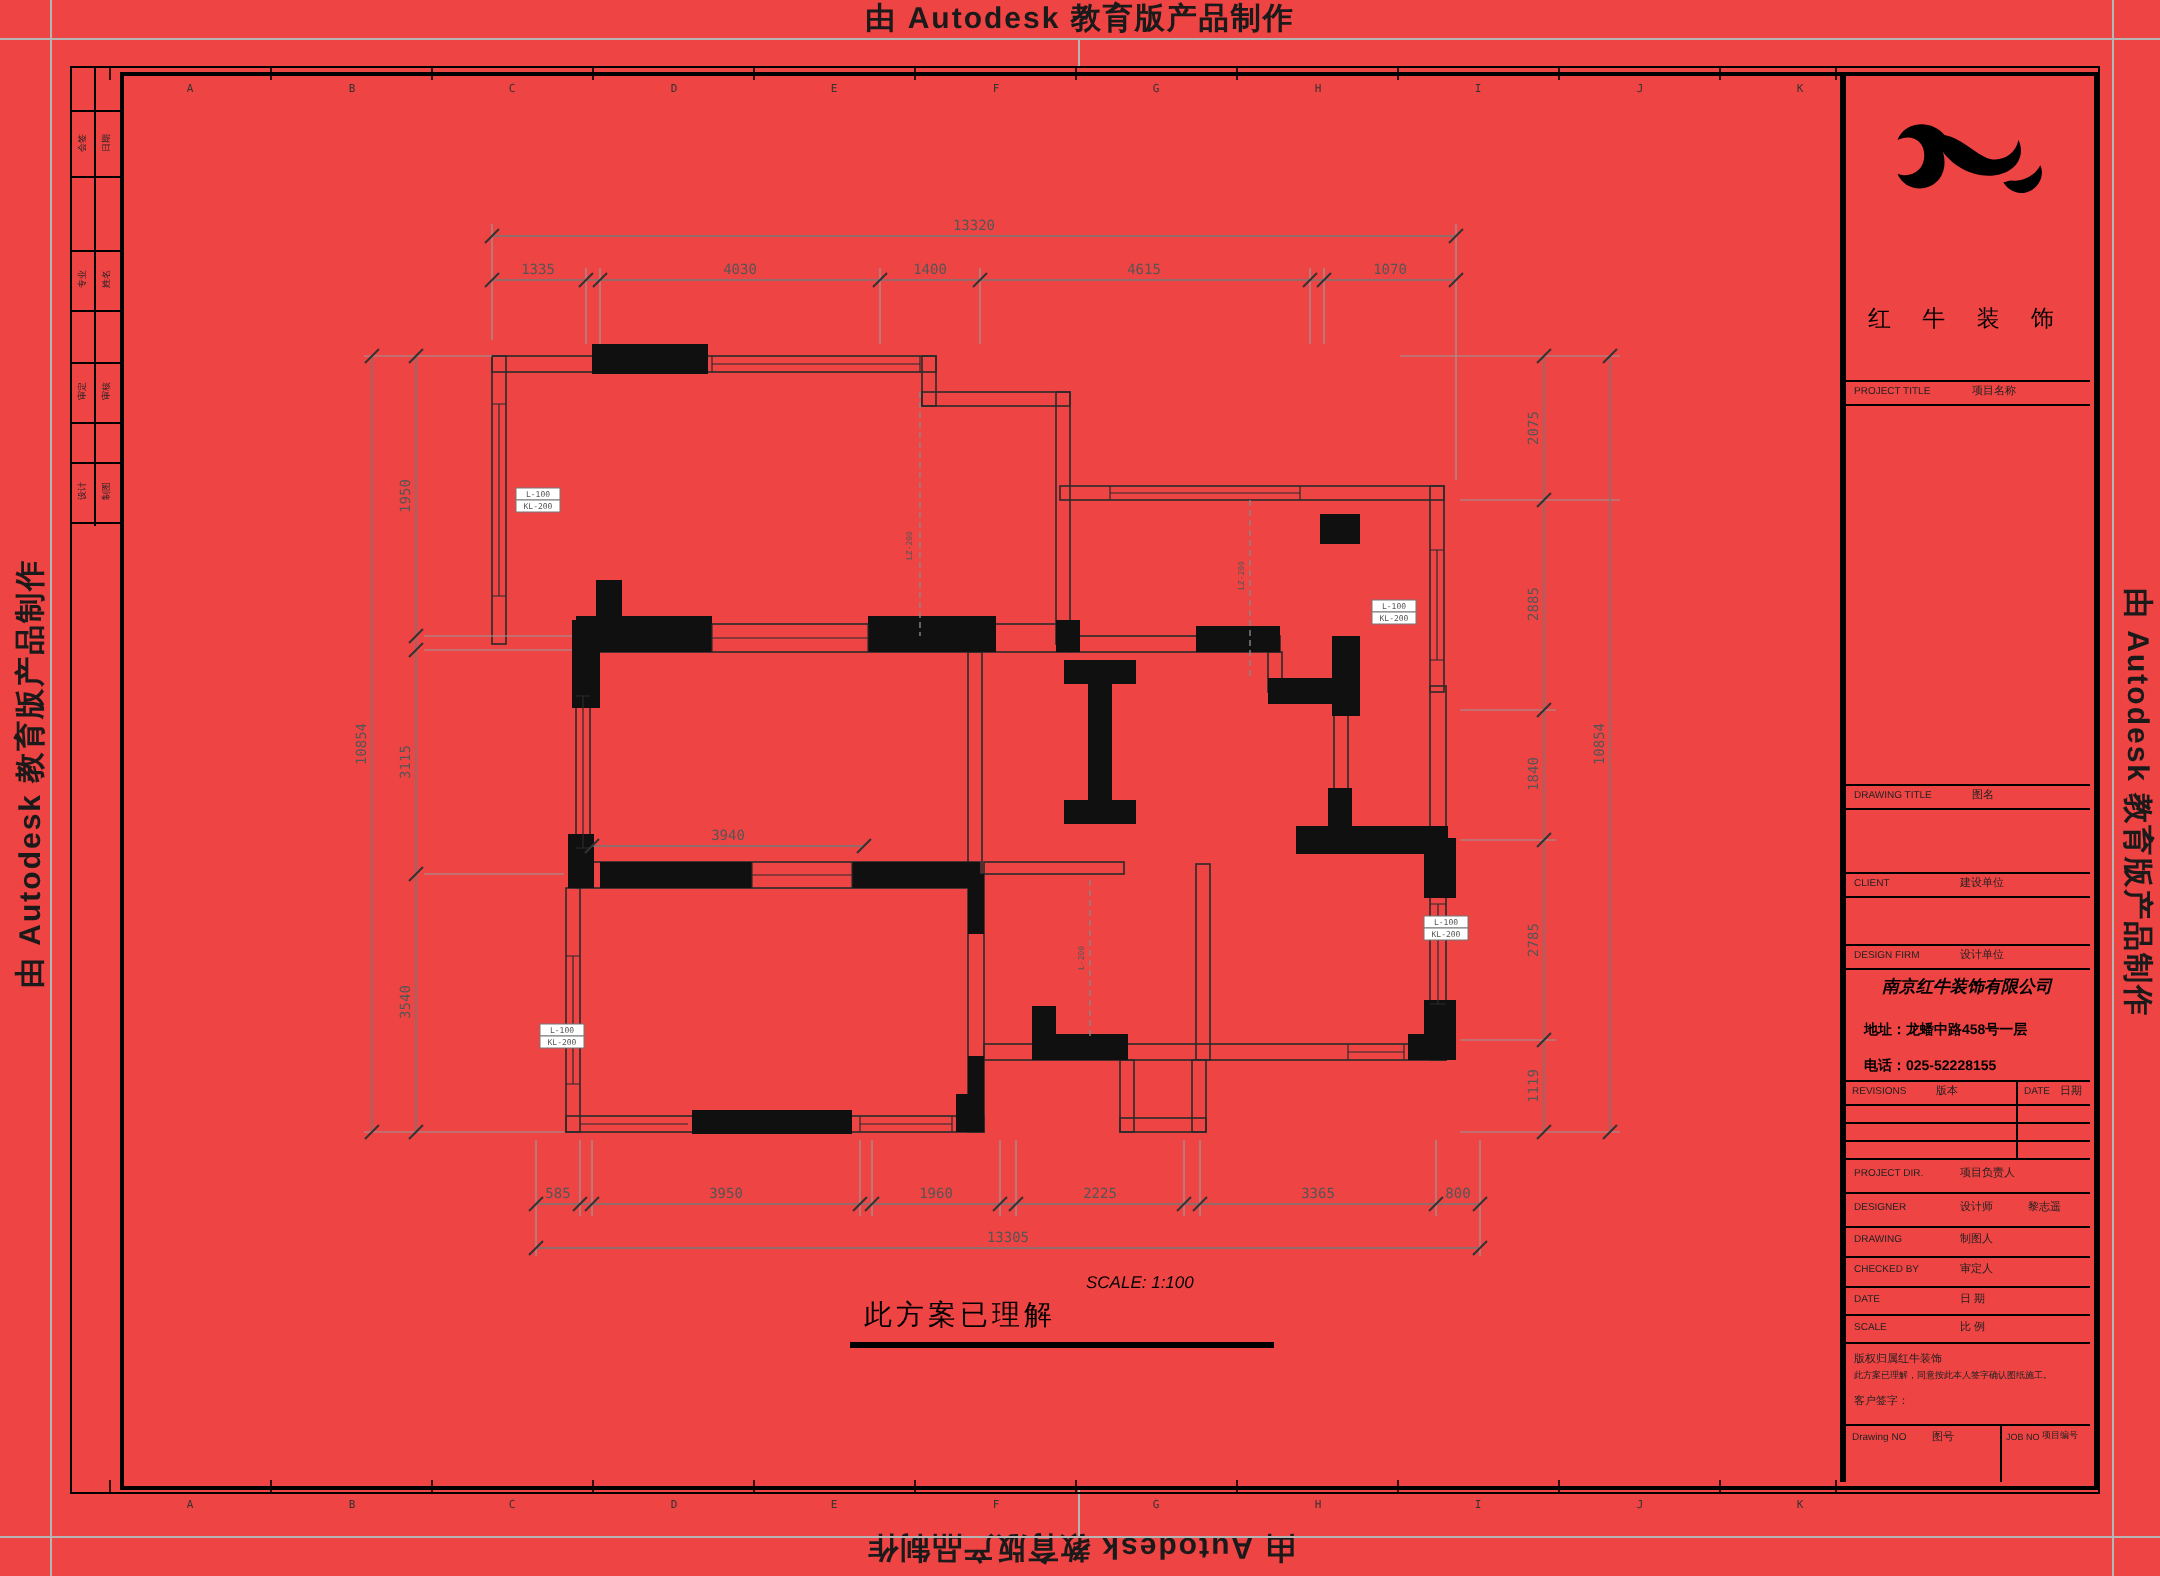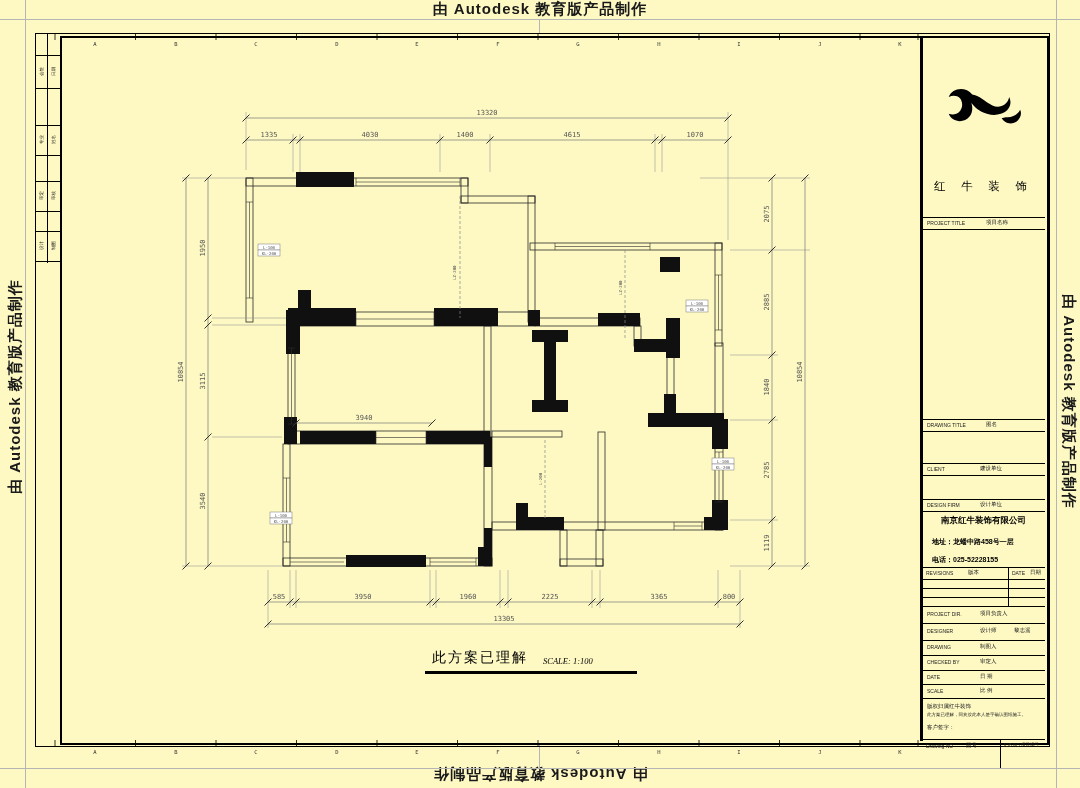--- a/index.html
+++ b/index.html
@@ -1,16 +1,16 @@
 <!DOCTYPE html>
 <html><head>
 <meta charset="utf-8">
 <style>
   html,body{margin:0;padding:0;background:#fff;}
-  .page{position:relative;width:1080px;height:788px;background:#fef9c3;overflow:hidden;
+  .page{position:relative;width:1080px;height:788px;background:#ef4444;overflow:hidden;
         font-family:"Liberation Sans",sans-serif;color:#000;}
   .abs{position:absolute;}
   .ln{position:absolute;background:#000;}
   .lng{position:absolute;background:#b5b5b5;}
   .wm{font-size:15px;font-weight:bold;color:#1a1a1a;white-space:nowrap;letter-spacing:1px;}
   .tb-lbl{position:absolute;font-size:5px;color:#222;white-space:nowrap;}
   .tb-cn{font-size:5.5px;}
   .strip-txt{position:absolute;font-size:4.5px;color:#222;white-space:nowrap;
              transform:rotate(-90deg);transform-origin:center;width:30px;text-align:center;}
   svg text{font-family:"DejaVu Sans Mono","Liberation Mono",monospace;}
@@ -55,21 +55,21 @@
     <span class="strip-txt" style="left:-9px;top:36px;">会签</span>
     <span class="strip-txt" style="left:3px;top:36px;">日期</span>
     <span class="strip-txt" style="left:-9px;top:104px;">专业</span>
     <span class="strip-txt" style="left:3px;top:104px;">姓名</span>
     <span class="strip-txt" style="left:-9px;top:160px;">审定</span>
     <span class="strip-txt" style="left:3px;top:160px;">审核</span>
     <span class="strip-txt" style="left:-9px;top:210px;">设计</span>
     <span class="strip-txt" style="left:3px;top:210px;">制图</span>
   </div>
 
-  <div class="abs" style="left:922px;top:36px;width:123px;height:705px;margin-top:27px;">
+  <div class="abs" style="left:922px;top:36px;width:123px;height:705px;">
 
     <svg class="abs" style="left:20px;top:24px;" width="84" height="52" viewBox="0 0 100 60">
       <path d="M36 8 C28 -2 12 0 8 11 C16 7 24 11 24 20 C24 29 16 34 8 31 C12 41 26 43 33 34 C36 30 37 24 35 18 C43 29 58 35 70 31 C80 28 84 19 80 11 C78 21 68 25 60 21 C50 16 46 10 36 8 Z" fill="#000"></path>
       <path d="M76 35 C83 36 90 32 93 26 C96 32 92 40 85 42 C79 44 73 40 71 36 C73 36 74 35 76 35 Z" fill="#000"></path>
     </svg>
     <div class="abs" style="left:0;top:116px;width:123px;text-align:center;font-size:11.5px;letter-spacing:6px;font-family:'DejaVu Serif','Liberation Serif',serif;">红 牛 装 饰</div>
 
     <div class="ln" style="left:0;top:154px;width:123px;height:1px;"></div>
     <div class="ln" style="left:0;top:166px;width:123px;height:1px;"></div>
     <div class="ln" style="left:0;top:356px;width:123px;height:1px;"></div>
@@ -98,21 +98,21 @@
 
     <span class="tb-lbl" style="left:5px;top:359px;">DRAWING TITLE</span>
     <span class="tb-lbl tb-cn" style="left:64px;top:358px;">图名</span>
 
     <span class="tb-lbl" style="left:5px;top:403px;">CLIENT</span>
     <span class="tb-lbl tb-cn" style="left:58px;top:402px;">建设单位</span>
 
     <span class="tb-lbl" style="left:5px;top:439px;">DESIGN FIRM</span>
     <span class="tb-lbl tb-cn" style="left:58px;top:438px;">设计单位</span>
 
-    <div class="abs" style="left:0;top:452px;width:123px;text-align:center;font-size:8.5px;font-weight:600;">南京红牛装饰有限公司</div>
+    <div class="abs" style="left:0;top:452px;width:123px;text-align:center;font-size:8.5px;font-weight:600;font-style:italic;">南京红牛装饰有限公司</div>
     <div class="abs" style="left:10px;top:474px;font-size:7px;font-weight:600;">地址：龙蟠中路458号一层</div>
     <div class="abs" style="left:10px;top:492px;font-size:7px;font-weight:600;">电话：025-52228155</div>
 
     <span class="tb-lbl" style="left:4px;top:507px;">REVISIONS</span>
     <span class="tb-lbl tb-cn" style="left:46px;top:506px;">版本</span>
     <span class="tb-lbl" style="left:90px;top:507px;">DATE</span>
     <span class="tb-lbl tb-cn" style="left:108px;top:506px;">日期</span>
 
     <span class="tb-lbl" style="left:5px;top:548px;">PROJECT DIR.</span>
     <span class="tb-lbl tb-cn" style="left:58px;top:547px;">项目负责人</span>
@@ -342,16 +342,16 @@
       <text x="769" y="302" transform="rotate(-90 769 302)">2885</text>
       <text x="769" y="387" transform="rotate(-90 769 387)">1840</text>
       <text x="769" y="470" transform="rotate(-90 769 470)">2785</text>
       <text x="769" y="543" transform="rotate(-90 769 543)">1119</text>
       <text x="802" y="372" transform="rotate(-90 802 372)">10854</text>
       <text x="364" y="420">3940</text>
     </g>
   </svg>
 
   <div class="abs" style="left:432px;top:649px;font-size:14px;letter-spacing:2px;">此方案已理解</div>
-  <div class="abs" style="left:543px;top:656px;font-size:8.5px;font-style:italic;font-family:Liberation Serif, serif;">SCALE: 1:100</div>
+  <div class="abs" style="left:543px;top:636px;font-size:8.5px;font-style:italic;font-family:Liberation Sans, sans-serif;">SCALE: 1:100</div>
   <div class="ln" style="left:425px;top:671px;width:212px;height:2.5px;"></div>
 
 </div>
 
 </body></html>

